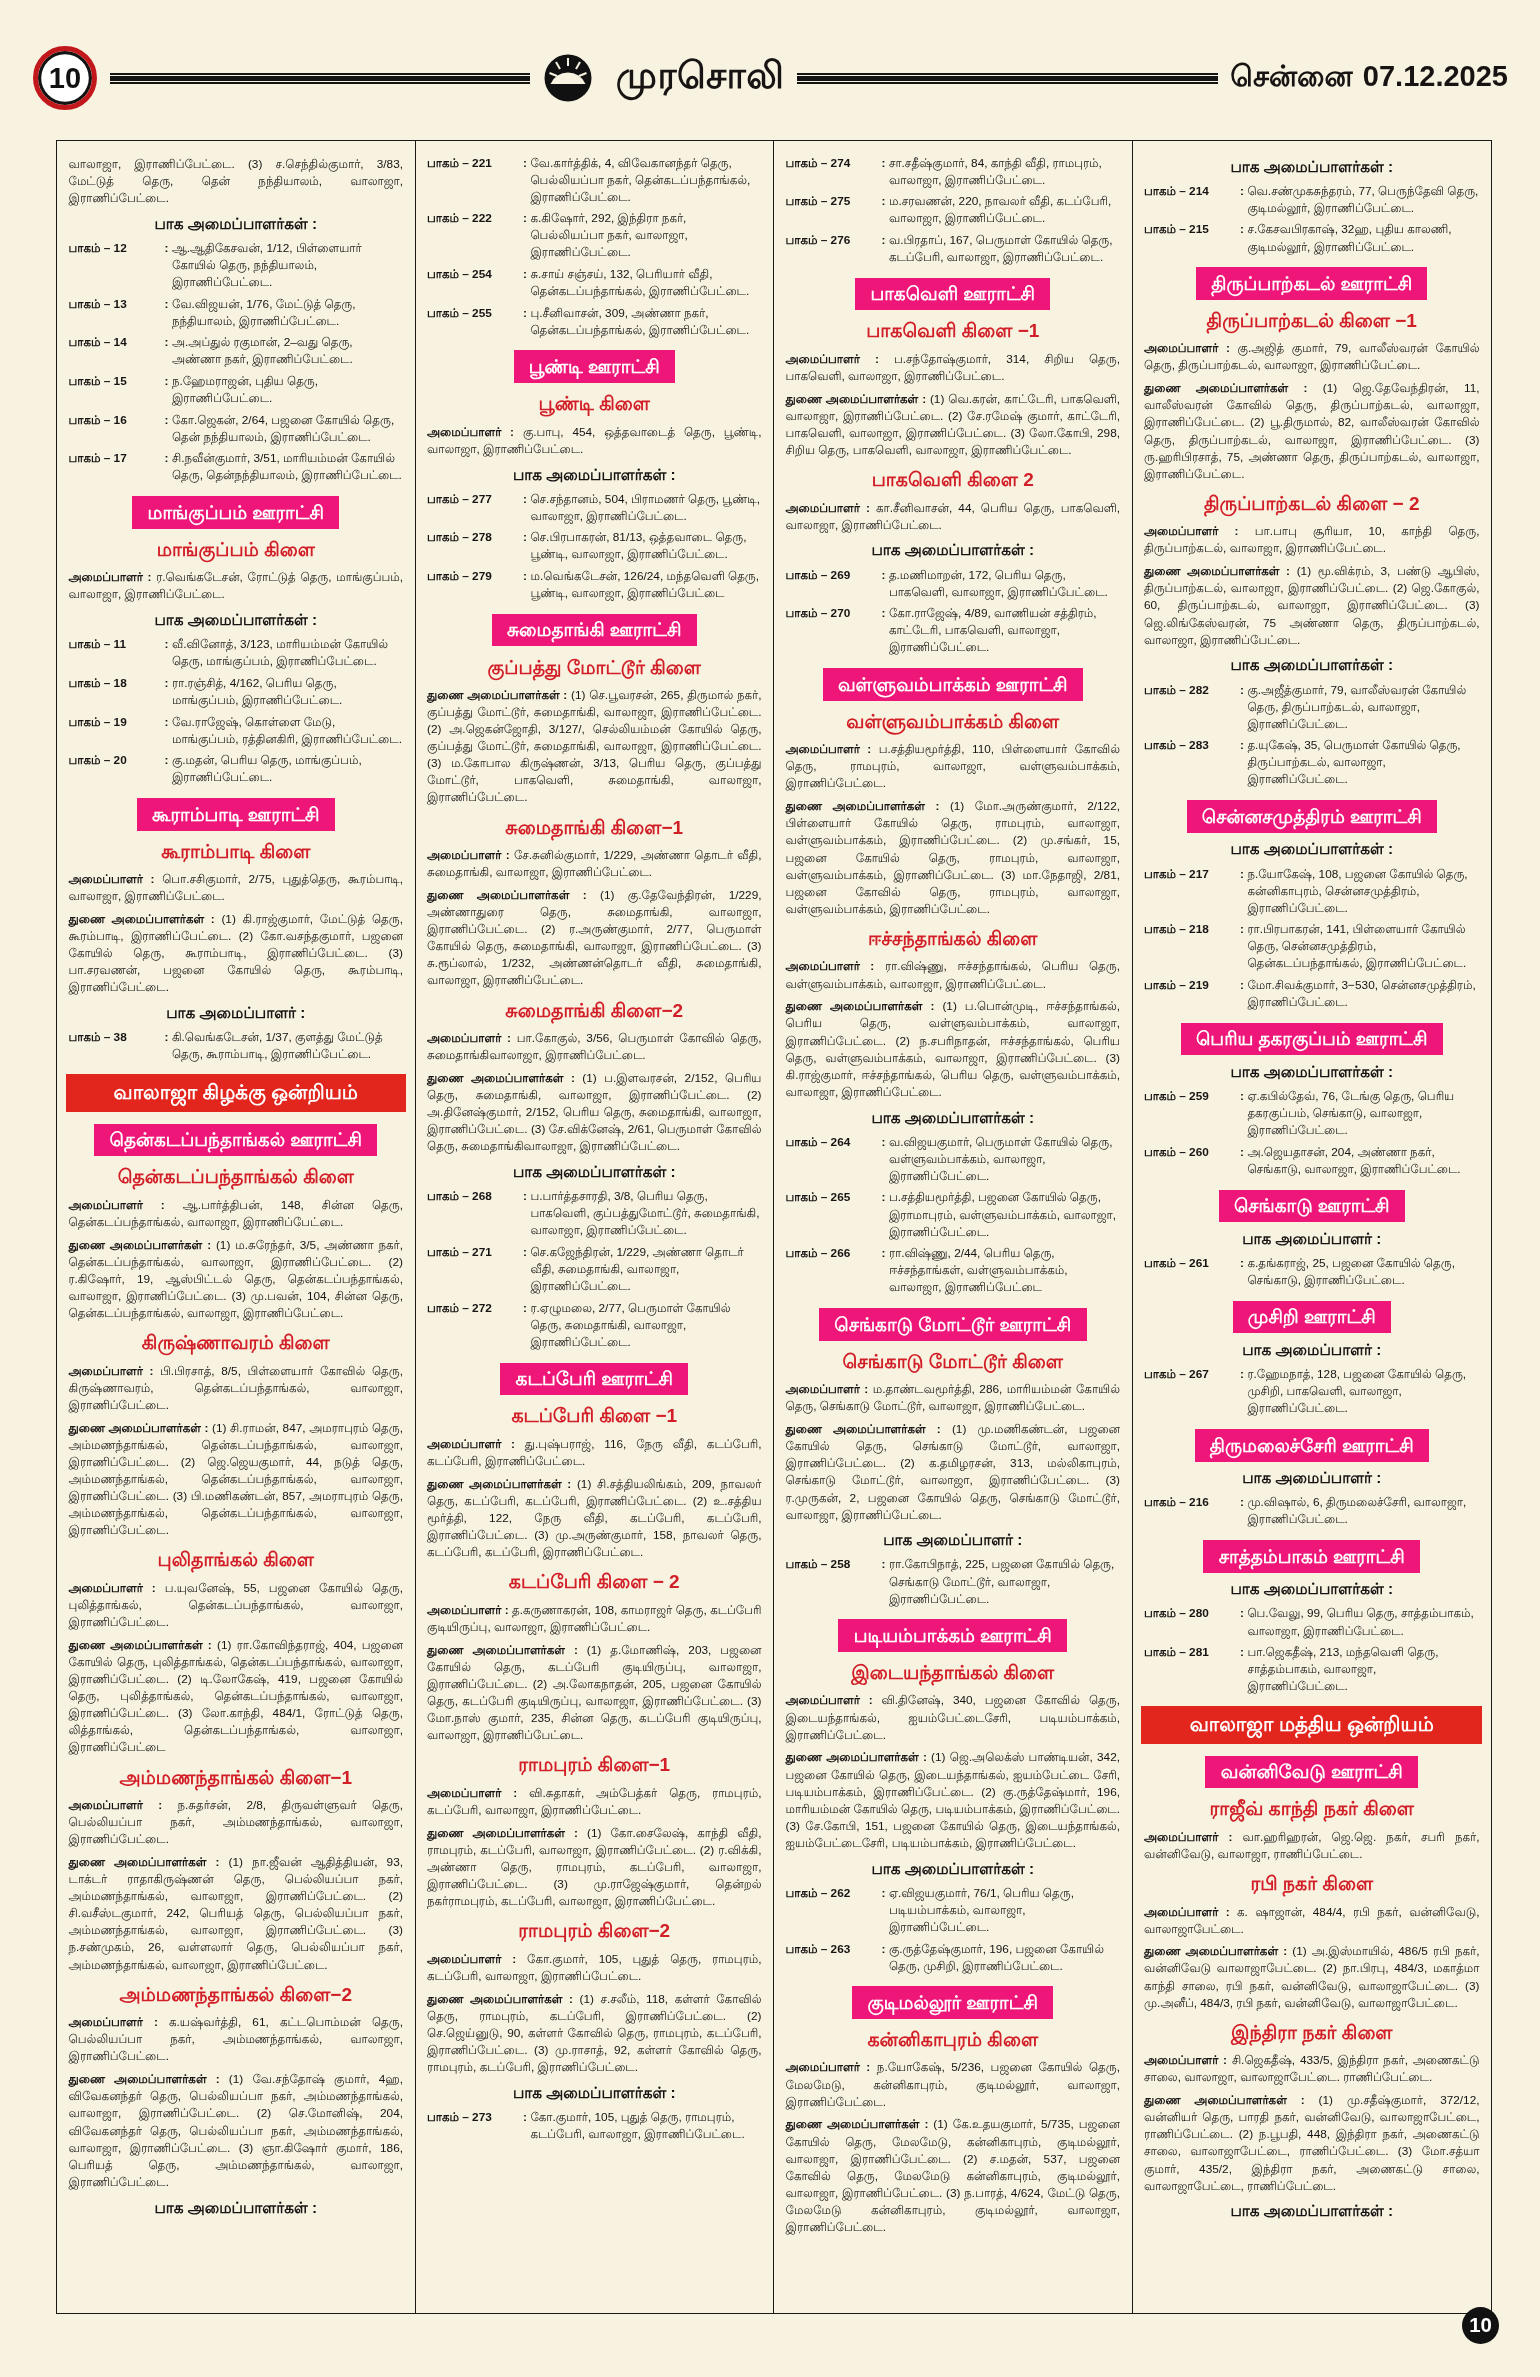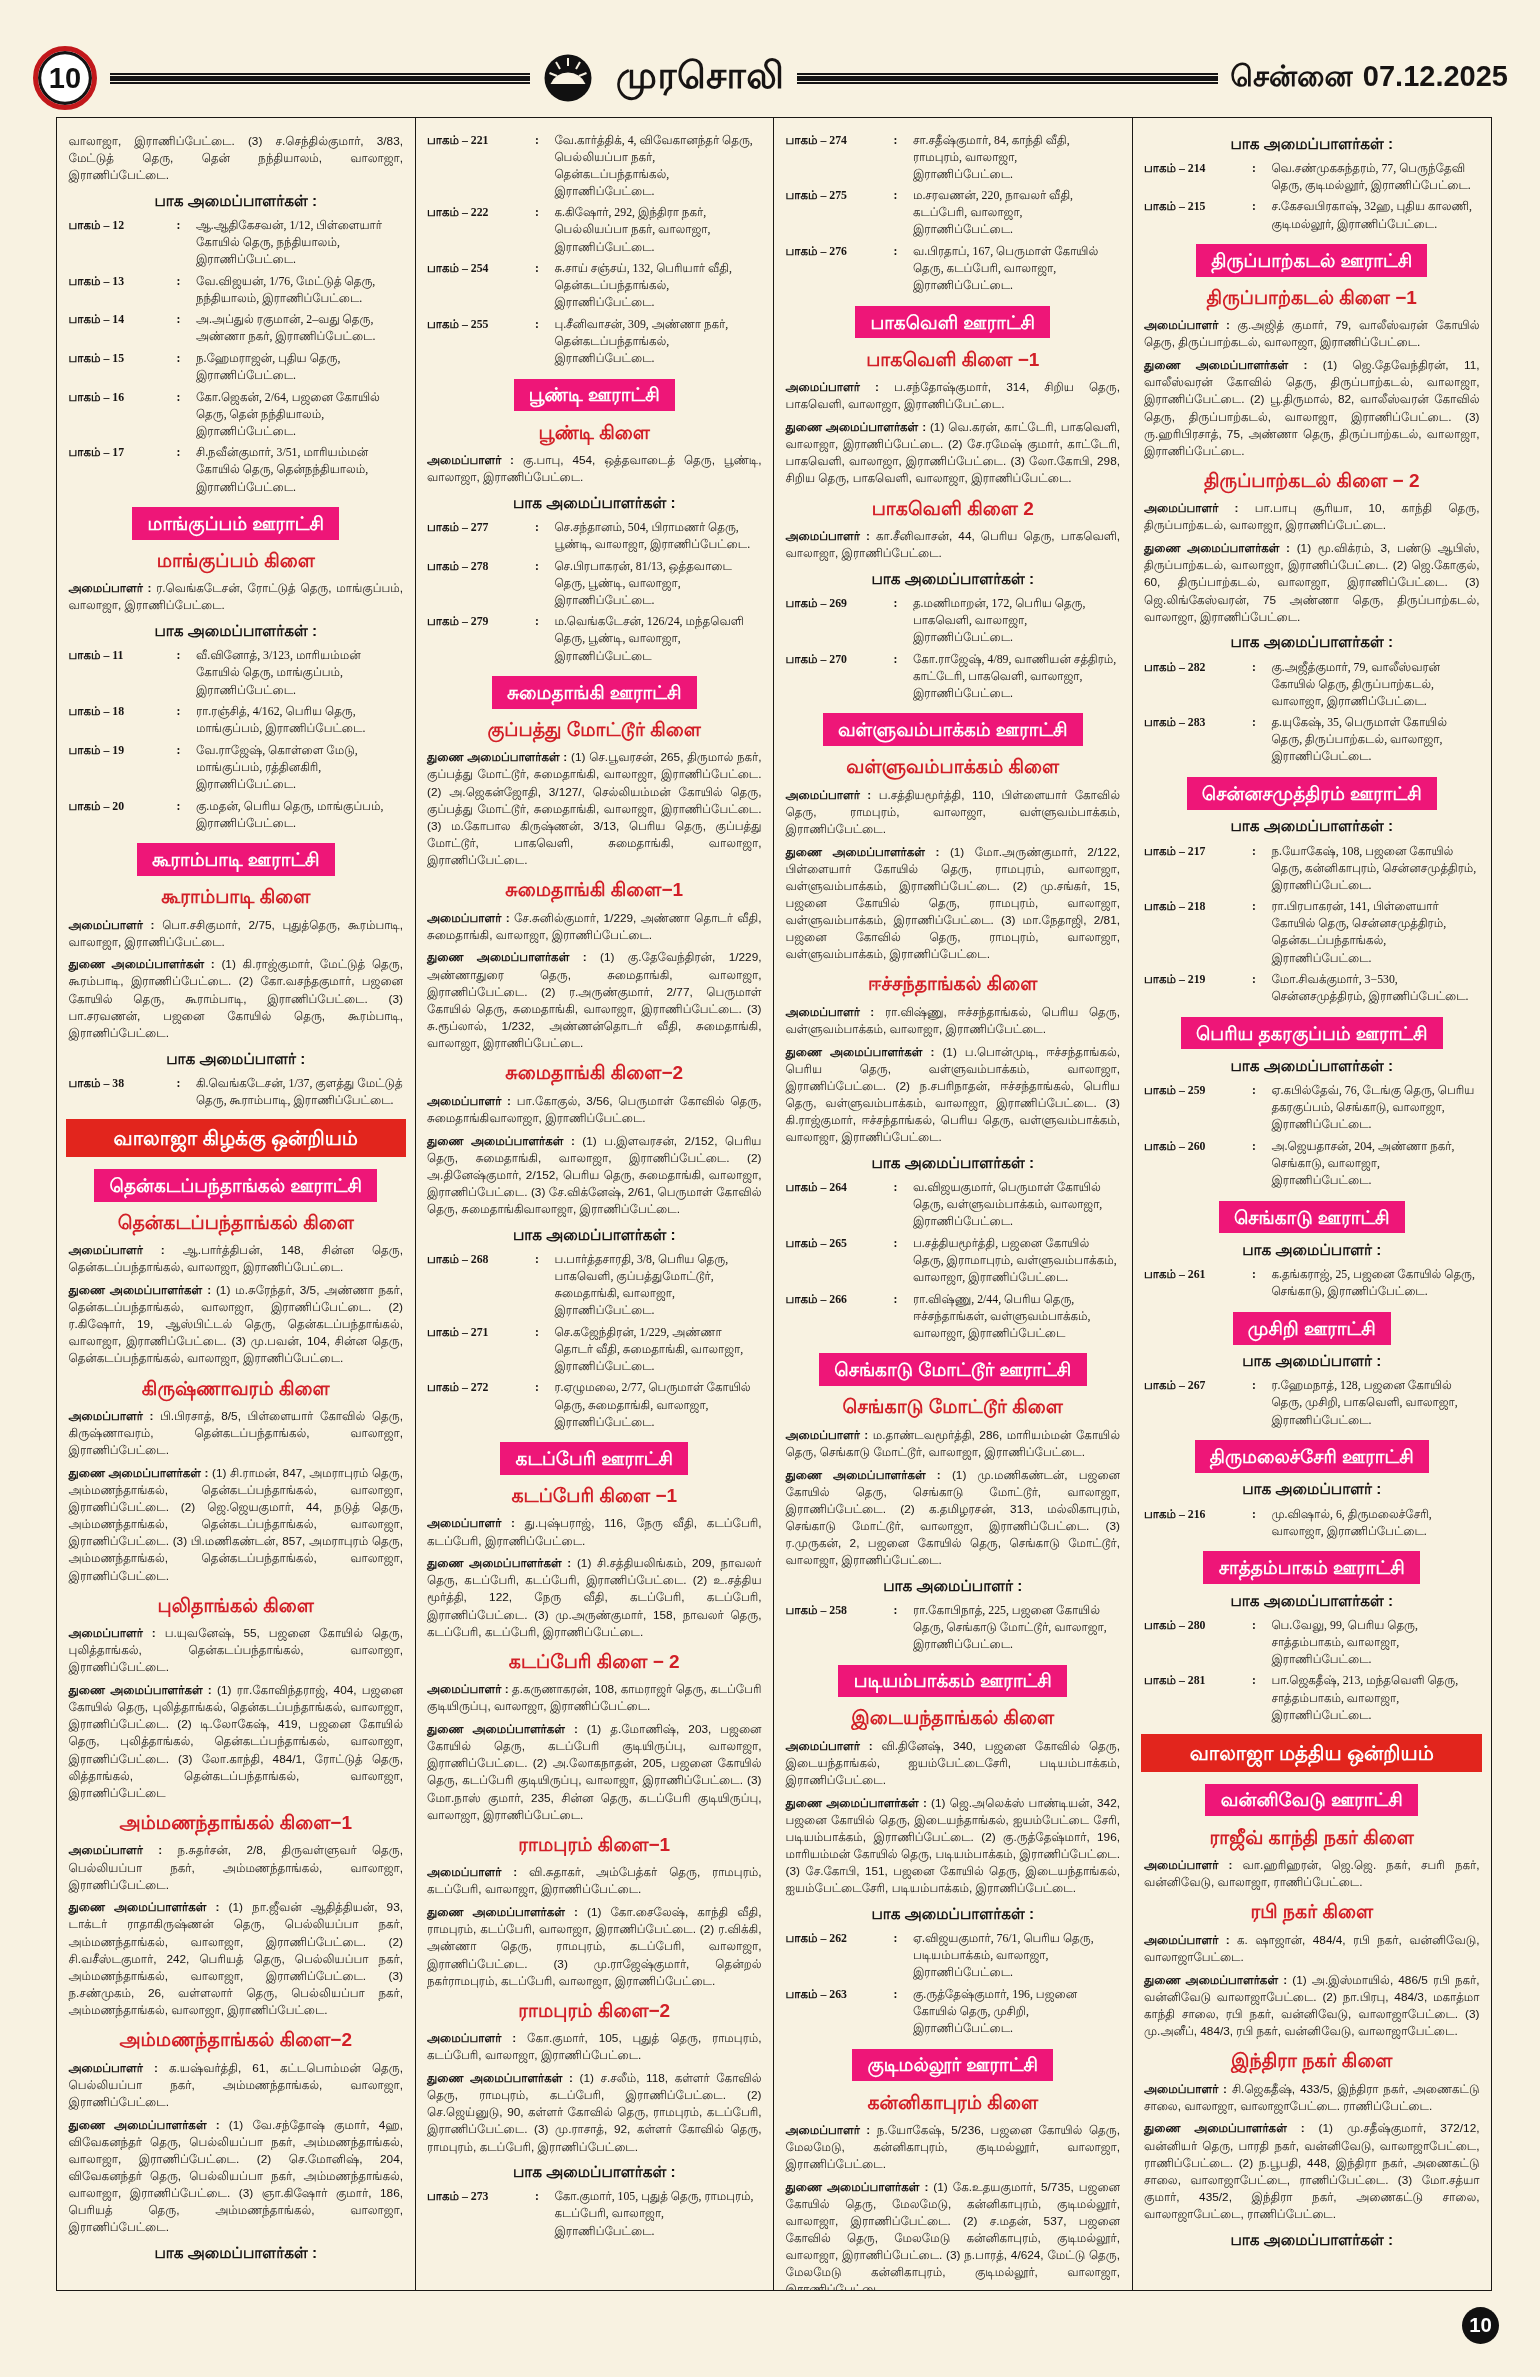--- a/index.html
+++ b/index.html
@@ -31,37 +31,37 @@
   }
   .rule{flex:1 1 auto;height:11px;
     background:linear-gradient(to bottom,#141414 0 1.9px,transparent 1.9px 3.2px,#141414 3.2px 7.7px,transparent 7.7px 9px,#141414 9px 11px);}
   .brand{display:flex;align-items:center;gap:23px;flex:0 0 auto;}
   .logo-circle{width:50px;height:50px;flex:0 0 auto;}
   .brand-name{font-size:37px;font-weight:800;letter-spacing:0.6px;}
   .edition{font-size:29px;font-weight:800;white-space:nowrap;flex:0 0 auto;}
   .edition .date{margin-left:10.2px;}
   
   .content{
-    position:absolute;left:56px;top:117px;width:1434px;height:2172px;
+    position:absolute;left:56px;top:140px;width:1434px;height:2172px;
     border:1.9px solid #1b1815;display:grid;grid-template-columns:repeat(4,1fr);
     background:var(--paper);
   }
   .col{border-right:1.9px solid #1b1815;padding:9px 11.5px 14px;overflow:hidden;}
   .col:last-child{border-right:none;}
   
   .union{background:var(--red);color:#fff;text-align:center;font-weight:800;
     font-size:20px;line-height:1.15;padding:7.7px 3.8px;margin:10.2px -2.6px 7.7px;}
   .panchayat-row{text-align:center;margin:11.5px 0 5.1px;}
   .panchayat{display:inline-block;background:var(--pink);color:#fff;font-weight:800;
     font-size:18.5px;line-height:1.15;padding:5.7px 15.3px;}
   .branch{color:var(--hred);text-align:center;font-weight:800;font-size:19px;margin:10.2px 0 6.4px;}
   .label{text-align:center;font-weight:800;font-size:15.3px;margin:7.7px 0 5.1px;}
   .para{font-size:11.8px;line-height:1.45;text-align:justify;margin:5.7px 0;}
   .lead{font-weight:800;}
-  .ward{display:flex;gap:13px;font-size:11.8px;line-height:1.45;margin:4.5px 0;font-family:Liberation Serif, serif;}
+  .ward{display:flex;gap:1px;font-size:11.8px;line-height:1.45;margin:4.5px 0;}
   .ward-num{flex:0 0 95px;font-weight:800;white-space:nowrap;}
   .ward-sep{flex:0 0 6.4px;font-weight:800;}
   .ward-text{flex:1 1 auto;}
   
   .footer-badge{
     position:absolute;right:42px;top:2307px;width:37px;height:37px;border-radius:50%;
     background:#111;color:#fff;display:flex;align-items:center;justify-content:center;
     font-size:20.4px;font-weight:800;
   }
 </style>

